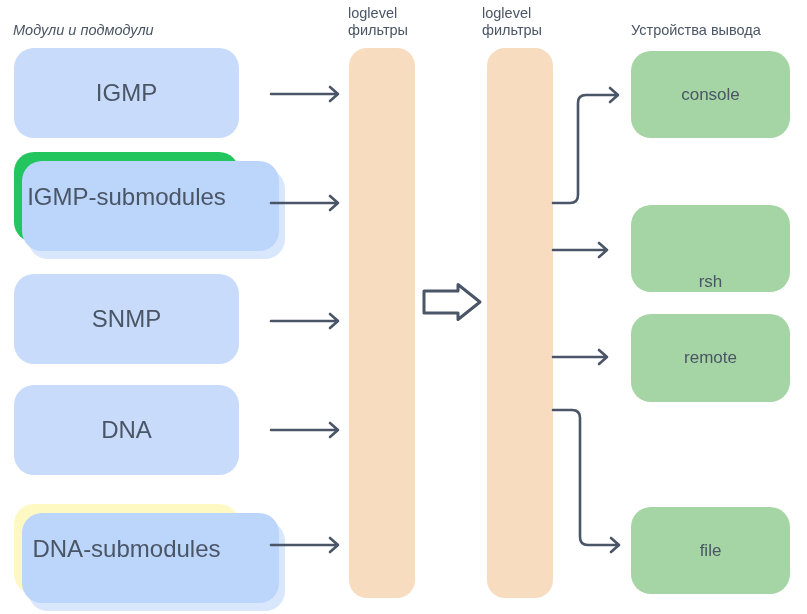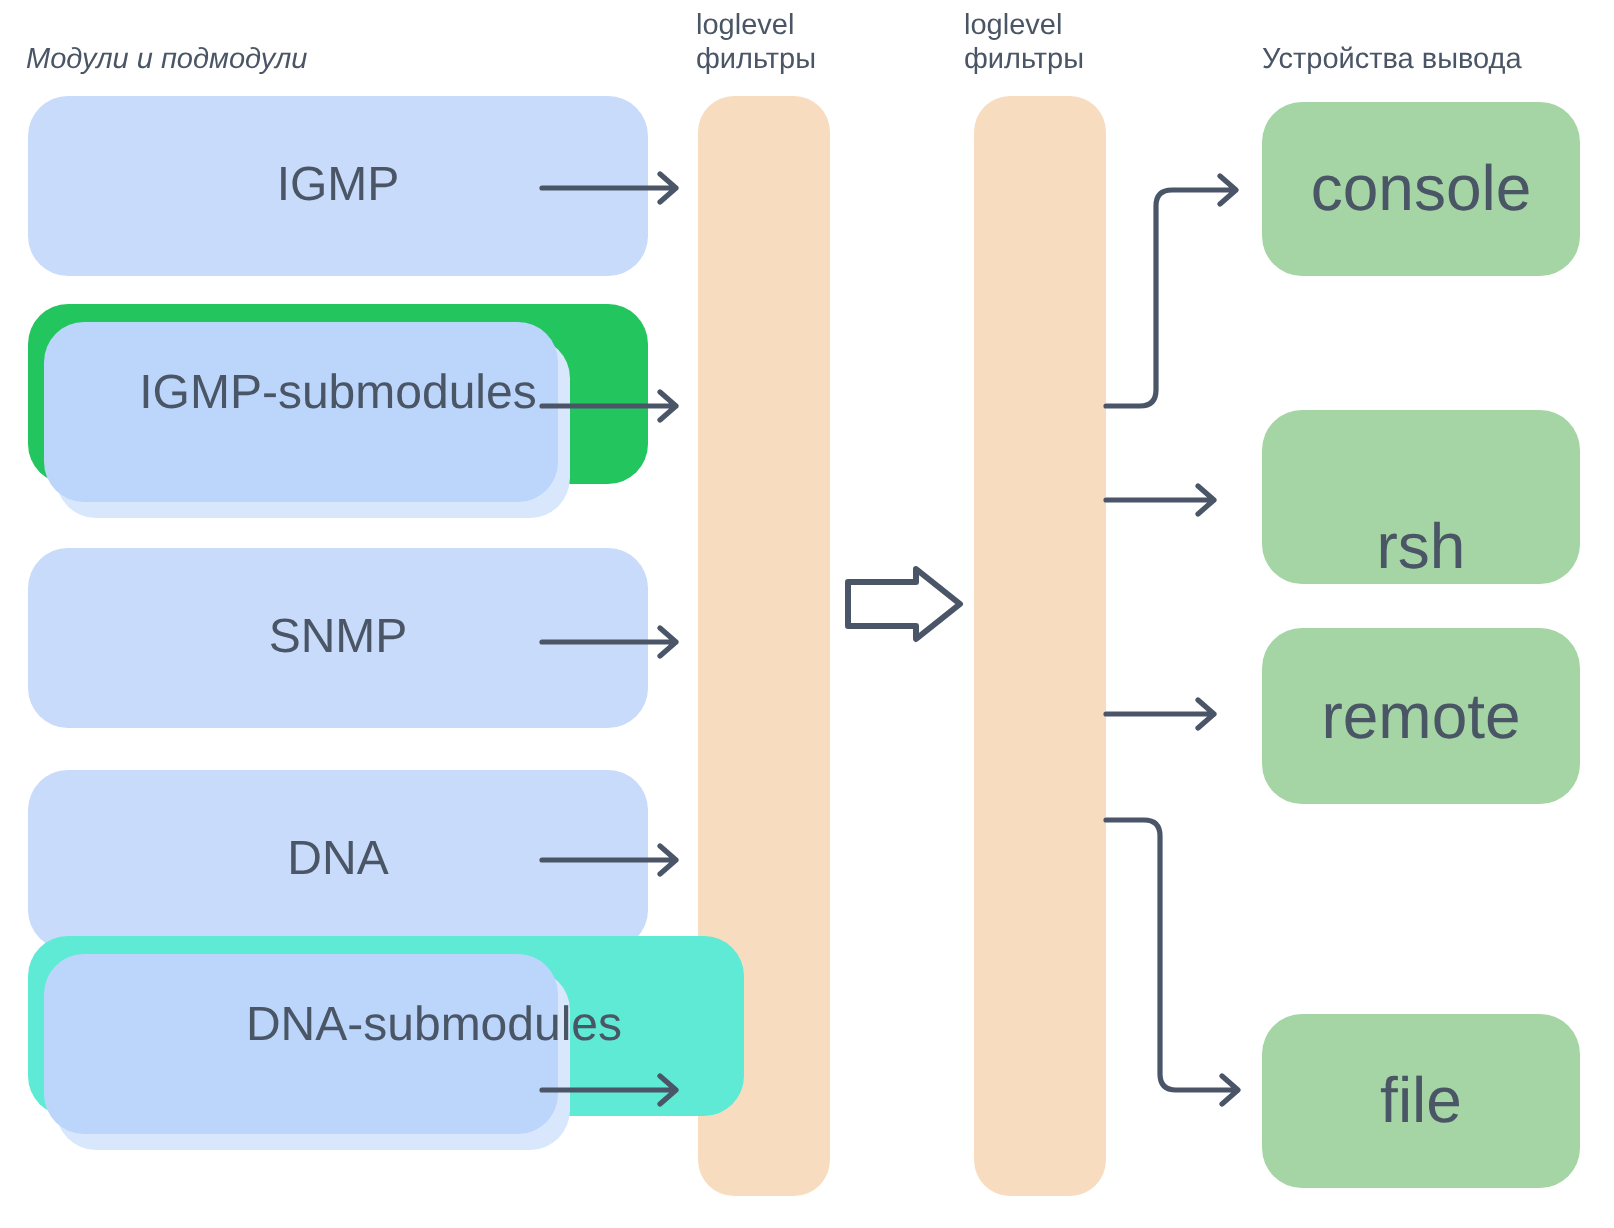--- a/index.html
+++ b/index.html
@@ -9,46 +9,46 @@
   }
   .col-header{
     position:absolute;font-size:14.5px;line-height:17px;color:#4a5565;white-space:pre;
   }
   .hdr-modules{left:13px;top:22px;font-style:italic;}
   .hdr-filter-1{left:348px;top:5px;}
   .hdr-filter-2{left:482px;top:5px;}
   .hdr-outputs{left:631px;top:22px;}
 
   .module-box{
-    position:absolute;left:14px;width:310px;height:90px;border-radius:20px;
+    position:absolute;left:14px;width:225px;height:90px;border-radius:20px;
     display:flex;align-items:center;justify-content:center;
     font-size:24px;color:#4a5565;background:#c8dbfa;z-index:3;
   }
   .module-box .label{position:relative;z-index:3;}
   .m-igmp{top:48px;}
   .m-igmp-sub{top:152px;background:#22c55e;}
   .m-snmp{top:274px;}
   .m-dna{top:385px;}
-  .m-dna-sub{top:468px;background:#5eead4;padding-left:48px;}
+  .m-dna-sub{top:504px;background:#fef9c3;}
 
   .stacked::before,.stacked::after{
     content:"";position:absolute;left:0;top:0;width:257px;height:90px;border-radius:20px;
   }
   .stacked::before{transform:translate(14px,17px);background:#d9e7fd;z-index:1;}
   .stacked::after{transform:translate(8px,9px);background:#bcd5fb;z-index:2;}
 
   .filter-bar{
     position:absolute;top:48px;width:66px;height:550px;border-radius:18px;background:#f8dcc0;
   }
   .bar-1{left:349px;}
   .bar-2{left:487px;}
 
   .output-box{
     position:absolute;left:631px;width:159px;border-radius:20px;background:#a5d5a4;
-    display:flex;align-items:center;justify-content:center;font-size:32px;color:#4a5565;
+    display:flex;align-items:center;justify-content:center;font-size:17px;color:#4a5565;
   }
   .o-console{top:51px;height:87px;}
   .o-rsh{top:205px;height:87px;align-items:flex-end;}
   .o-remote{top:314px;height:88px;}
   .o-file{top:507px;height:87px;}
 
   svg.arrows{position:absolute;left:0;top:0;width:807px;height:614px;z-index:5;pointer-events:none;}
   svg.arrows path{stroke:#4a5568;stroke-width:2.6;fill:none;stroke-linecap:round;stroke-linejoin:round;}
   svg.arrows path.block{fill:#ffffff;stroke-width:3;}
 </style>

